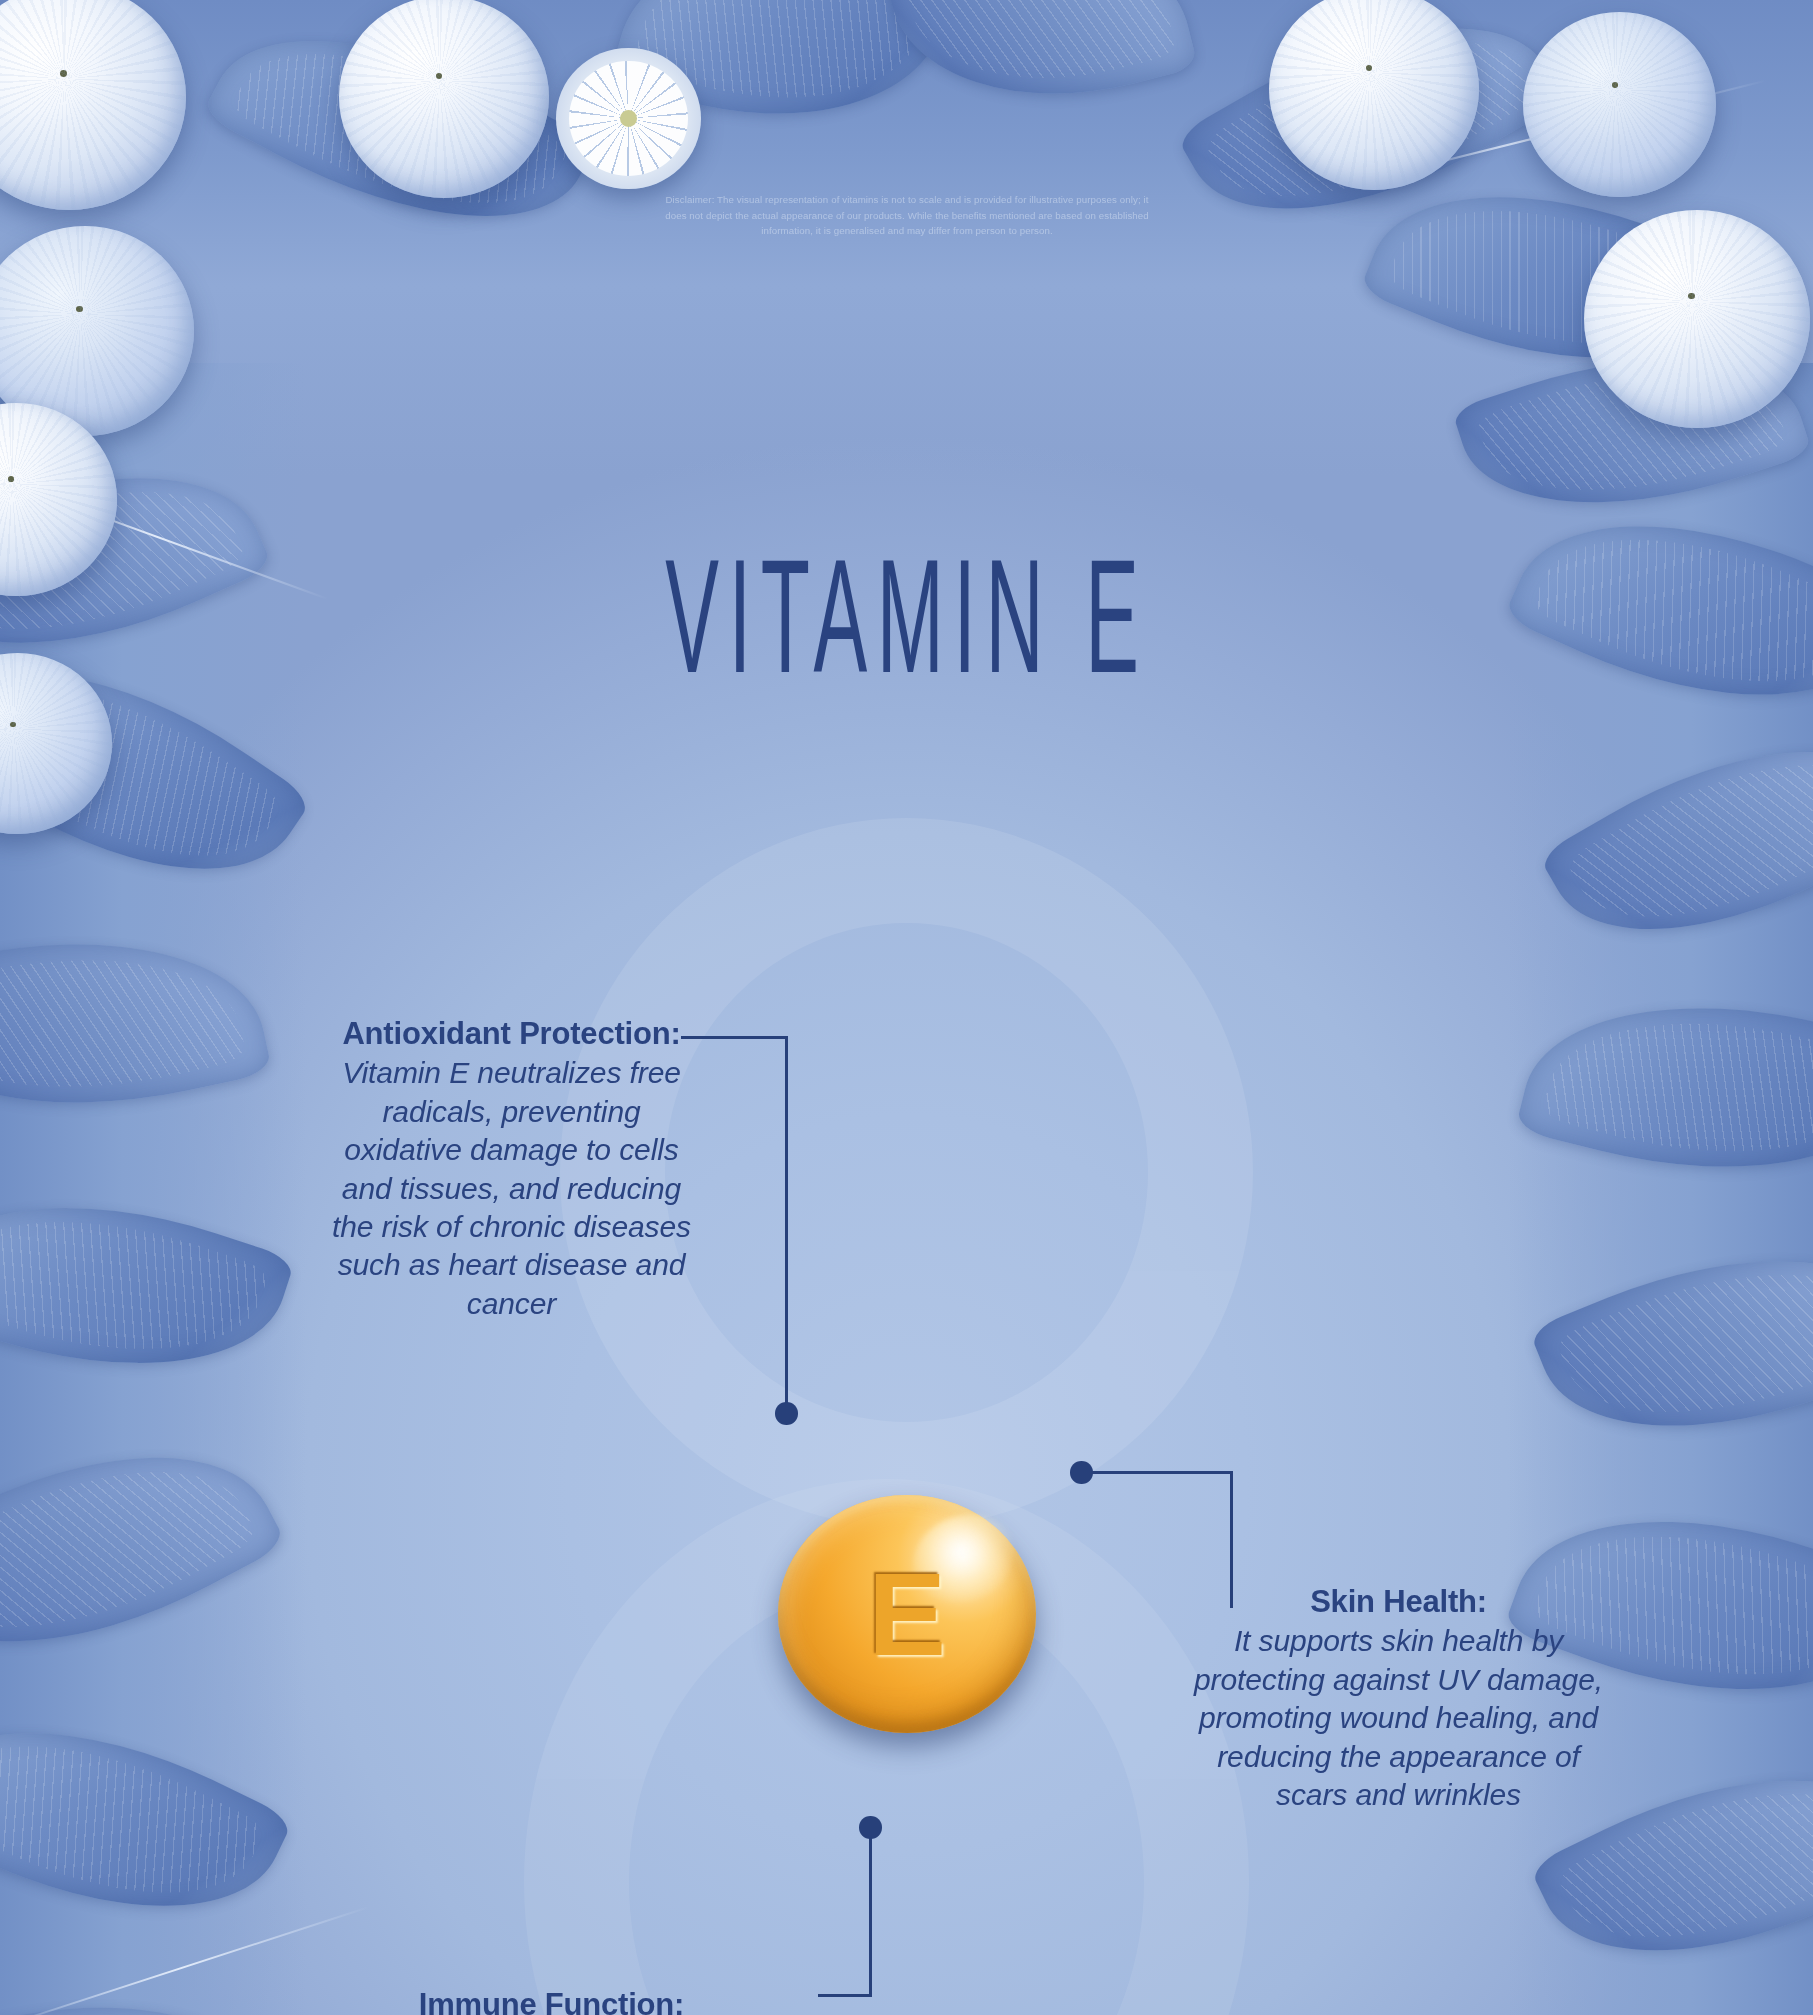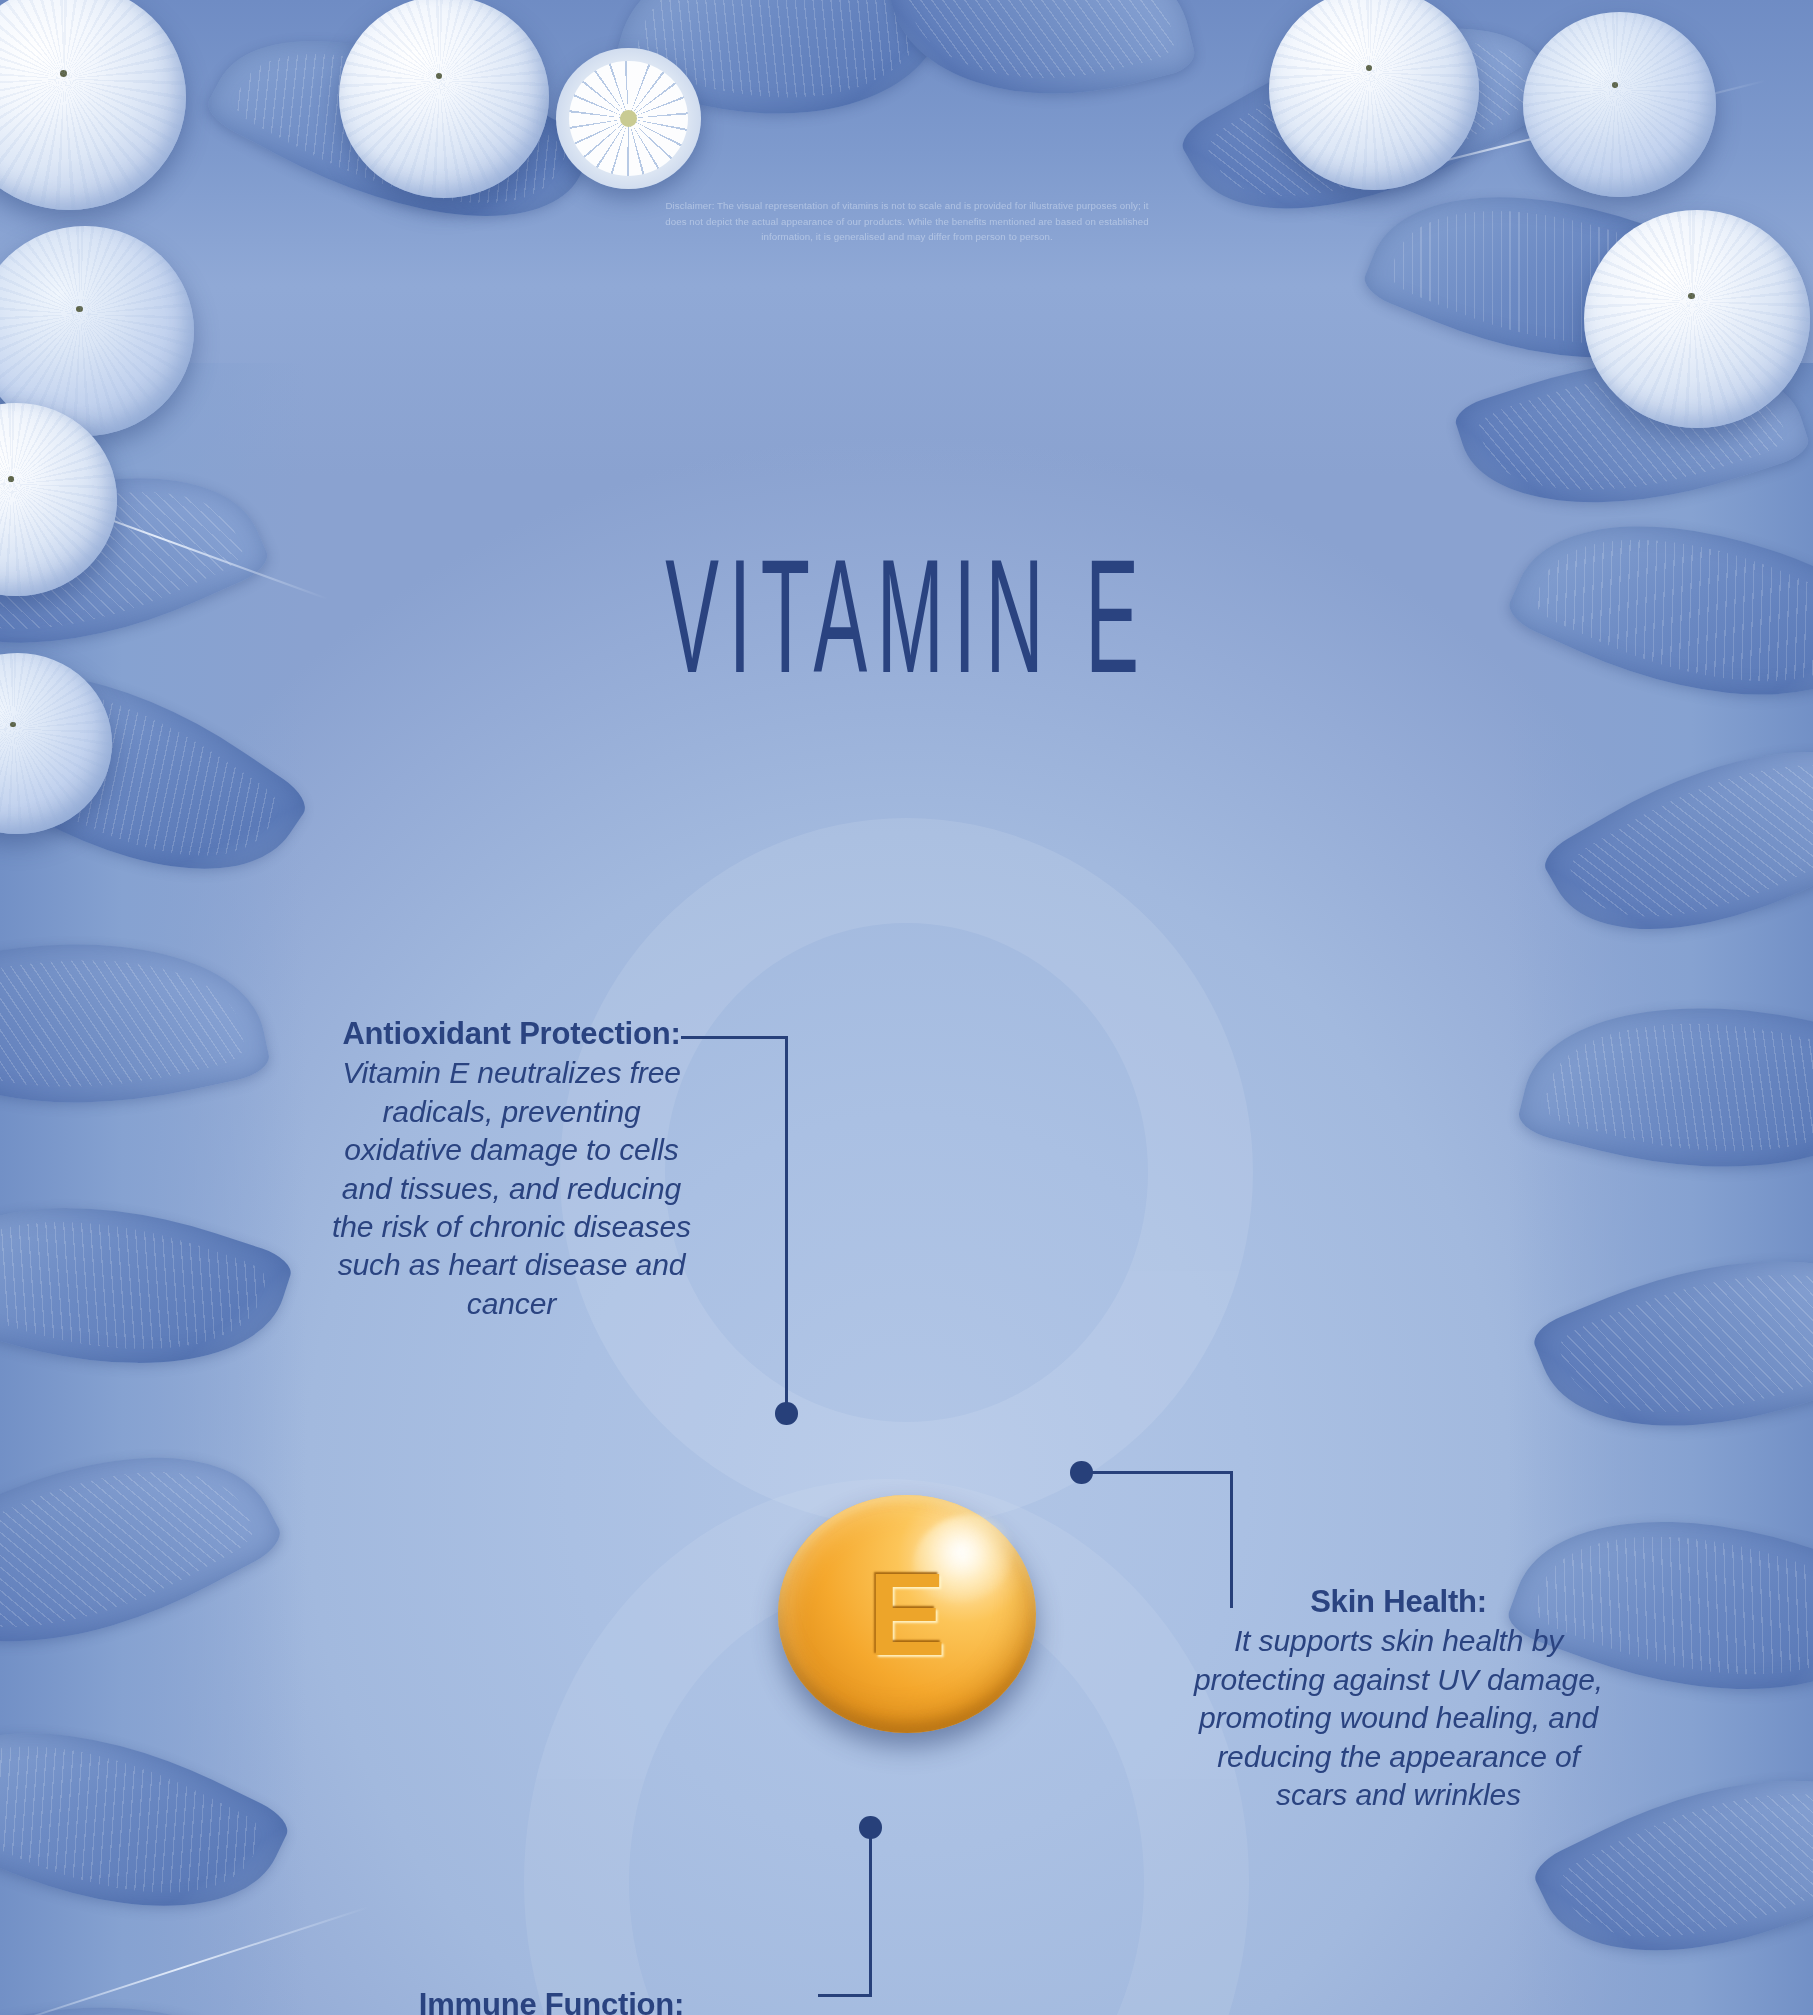--- a/index.html
+++ b/index.html
@@ -70,21 +70,21 @@
   .title{ position:absolute; left:0; right:0; top:536px; text-align:center;
     font-family:"Liberation Sans", sans-serif;
     font-size:161px; line-height:1; font-weight:300;
     letter-spacing:19.3px; color:#2a4380;
     transform:scaleX(.50); transform-origin:50% 0; white-space:nowrap; }
 
   
   .disclaimer{ position:absolute; left:50%; transform:translateX(-50%);
     width:496px; text-align:center; font-size:9.7px; line-height:1.62;
     color:rgba(235,242,252,.42); letter-spacing:0.1px; }
-  .disclaimer.top{ top:198px; }
+  .disclaimer.top{ top:192px; }
 
   
   .pill-wrap{ position:absolute; left:907px; top:1614px; transform:translate(-50%,-50%); }
   .pill{ position:relative; width:258px; height:238px; border-radius:50%;
     background:
       radial-gradient(circle at 72% 26%, #fff6e0 0%, #ffe2a6 9%, #fcc558 26%, #f5a82d 55%, #e08f1c 80%, #c97a12 100%);
     box-shadow:
       0 13.7px 26px rgba(30,50,100,.45),
       inset -10.5px -13.7px 28px rgba(175,105,10,.45),
       inset 8.9px 10.5px 24px rgba(255,236,180,.40);

